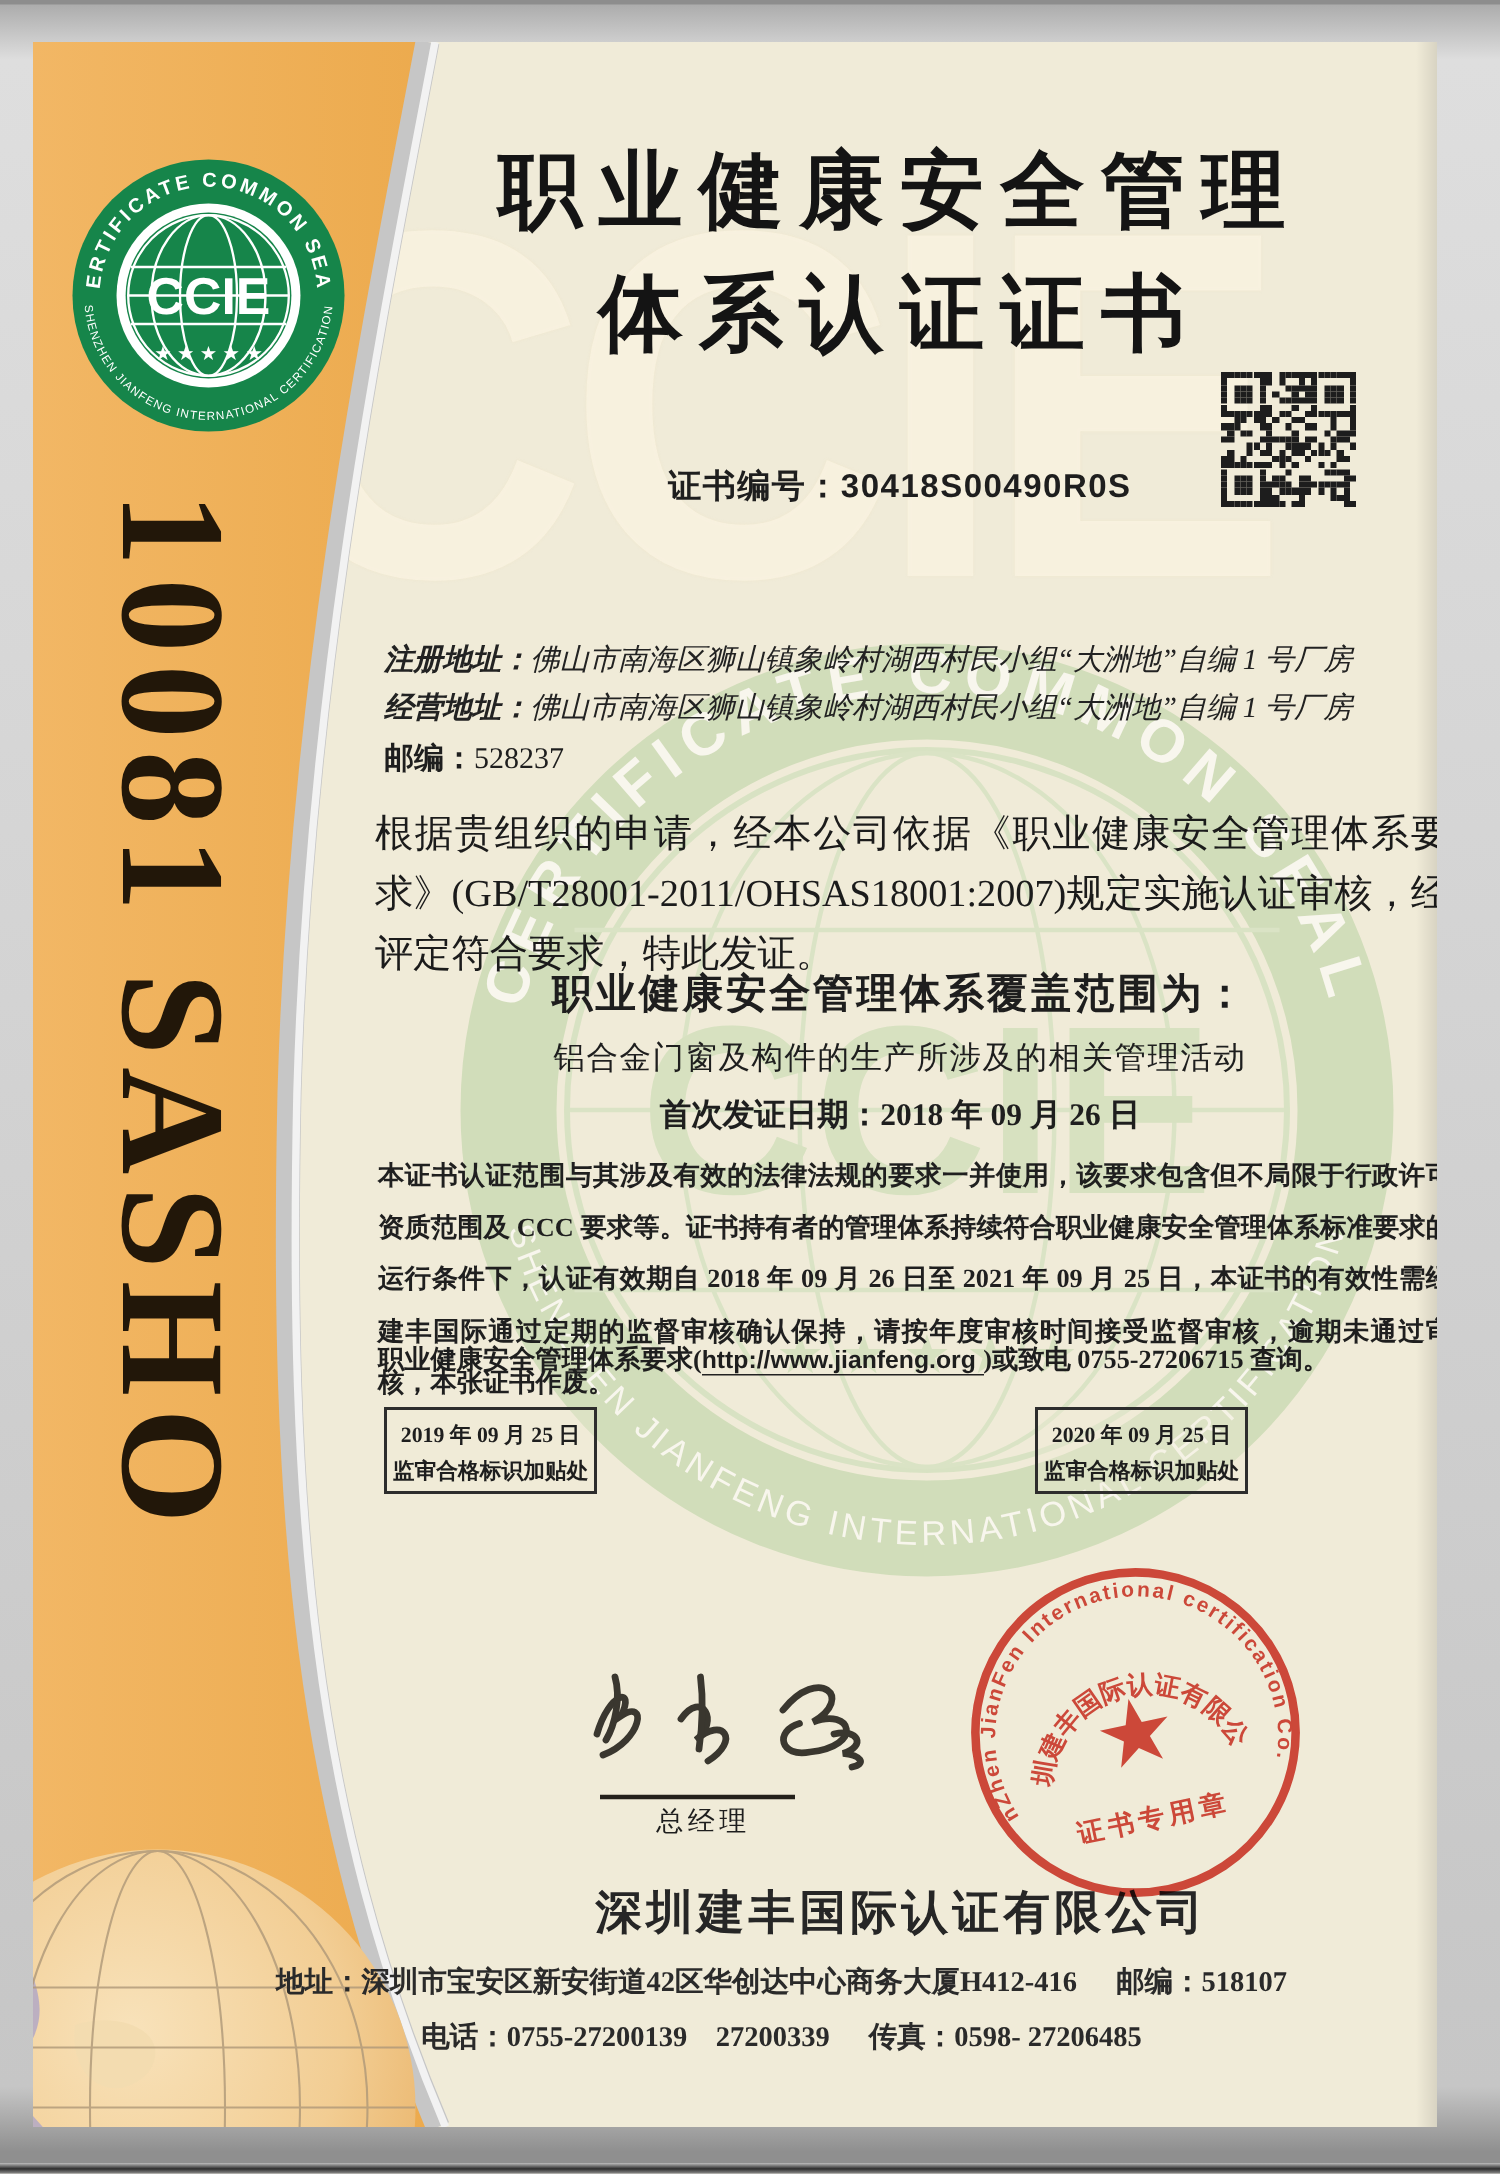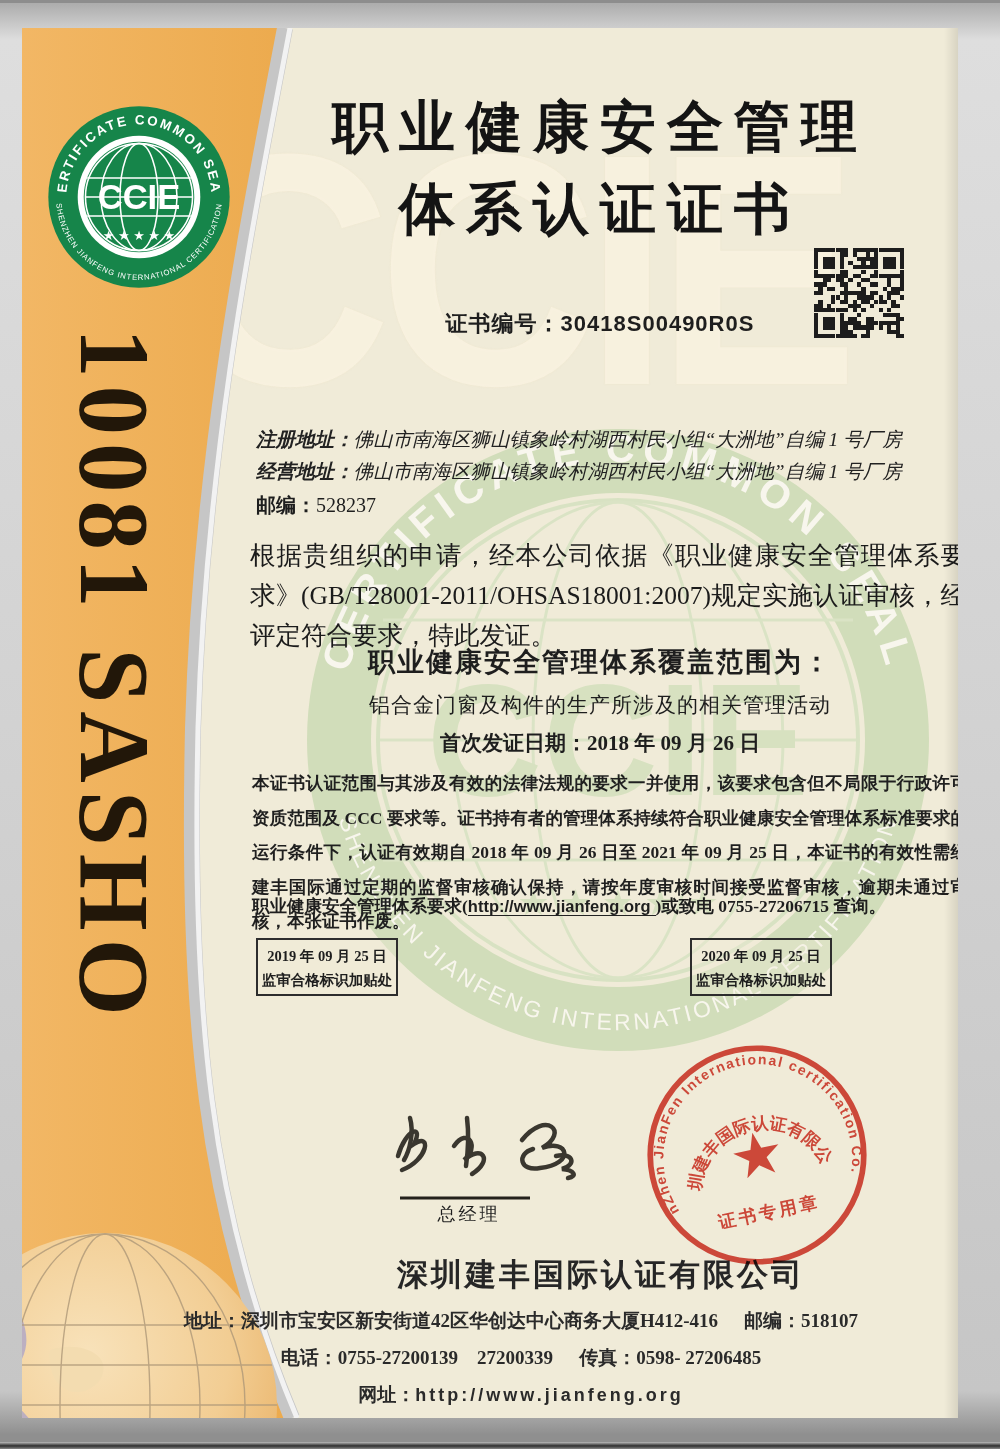--- a/index.html
+++ b/index.html
@@ -471,23 +471,20 @@
       <div class="abs signer-title" style="left:388px; top:1174px; width:110px; text-align:center">总经理</div>
 
       <div class="abs ctr issuer-name" style="top:1226px; left:180px; width:790px">深圳建丰国际认证有限公司</div>
 
       <div class="abs issuer-line" style="top:1280px">
         <span>地址：</span><span>深圳市宝安区新安街道42区华创达中心商务大厦H412-416</span><span class="gap"></span><span>邮编：</span><span>518107</span>
       </div>
       <div class="abs issuer-line" style="top:1317px">
         <span>电话：</span><span>0755-27200139　27200339</span><span class="gap"></span><span>传真：</span><span>0598- 27206485</span>
       </div>
-      <div class="abs issuer-line" style="top:1354px">
-        <span>网址：</span><span class="web">http://www.jianfeng.org</span>
-      </div>
     </div>
 
     <svg class="sign-svg" width="220" height="130" viewBox="0 0 220 130">
       <g fill="none" stroke="#3a372f" stroke-width="4.5" stroke-linecap="round">
         <path d="M28,62 C36,34 54,30 44,50 C62,38 58,66 32,76"></path>
         <path d="M40,24 C44,38 40,56 34,66"></path>
         <path d="M84,52 C98,32 110,54 94,66 C112,50 124,66 102,80"></path>
         <path d="M97,24 C99,40 98,58 96,72"></path>
         <path d="M152,46 C176,16 200,38 172,54 C198,44 206,70 170,74 C150,78 146,60 163,55"></path>
         <path d="M186,62 C202,58 208,70 192,75 C204,76 208,82 198,84"></path>

